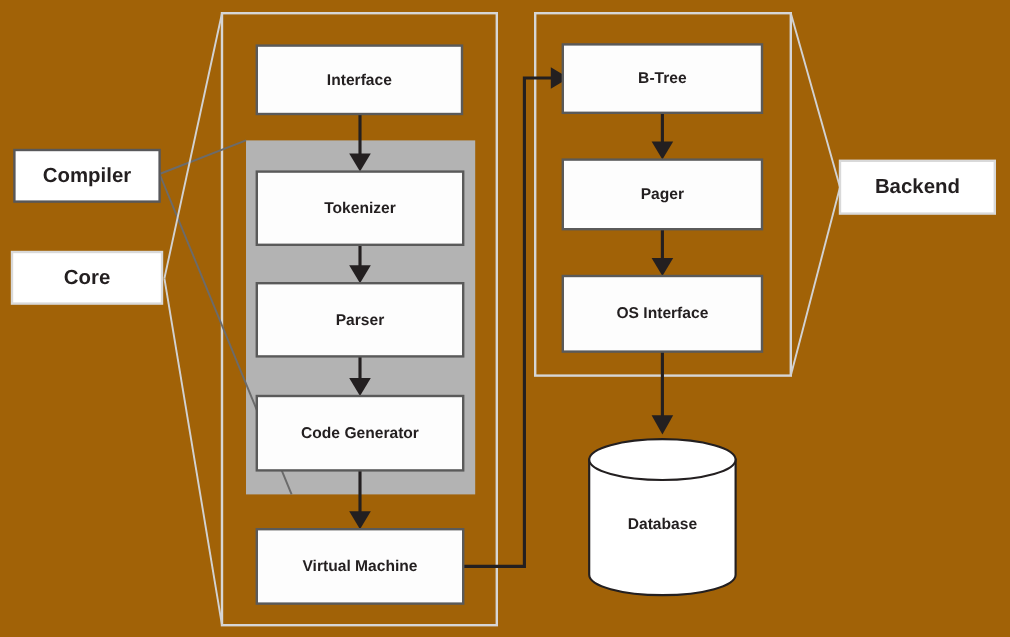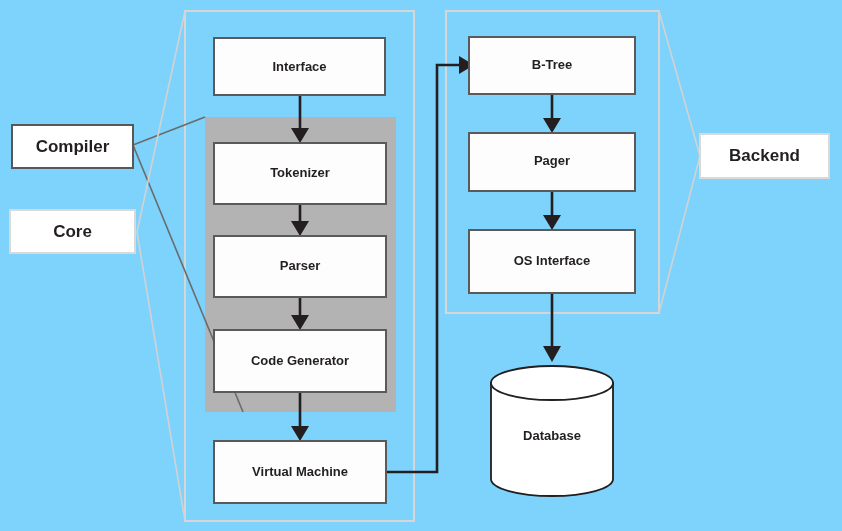--- a/index.html
+++ b/index.html
@@ -10,21 +10,21 @@
   body {
     width: 842px;
     height: 531px;
     overflow: hidden;
     font-family: "Liberation Sans", sans-serif;
   }
   #diagram-root {
     position: relative;
     width: 842px;
     height: 531px;
-    background: #7dd3fc;
+    background: #a16207;
   }
   svg#diagram {
     display: block;
     width: 842px;
     height: 531px;
   }
   .node-box {
     fill: #fdfdfd;
     stroke: #5a5a5a;
     stroke-width: 2;

